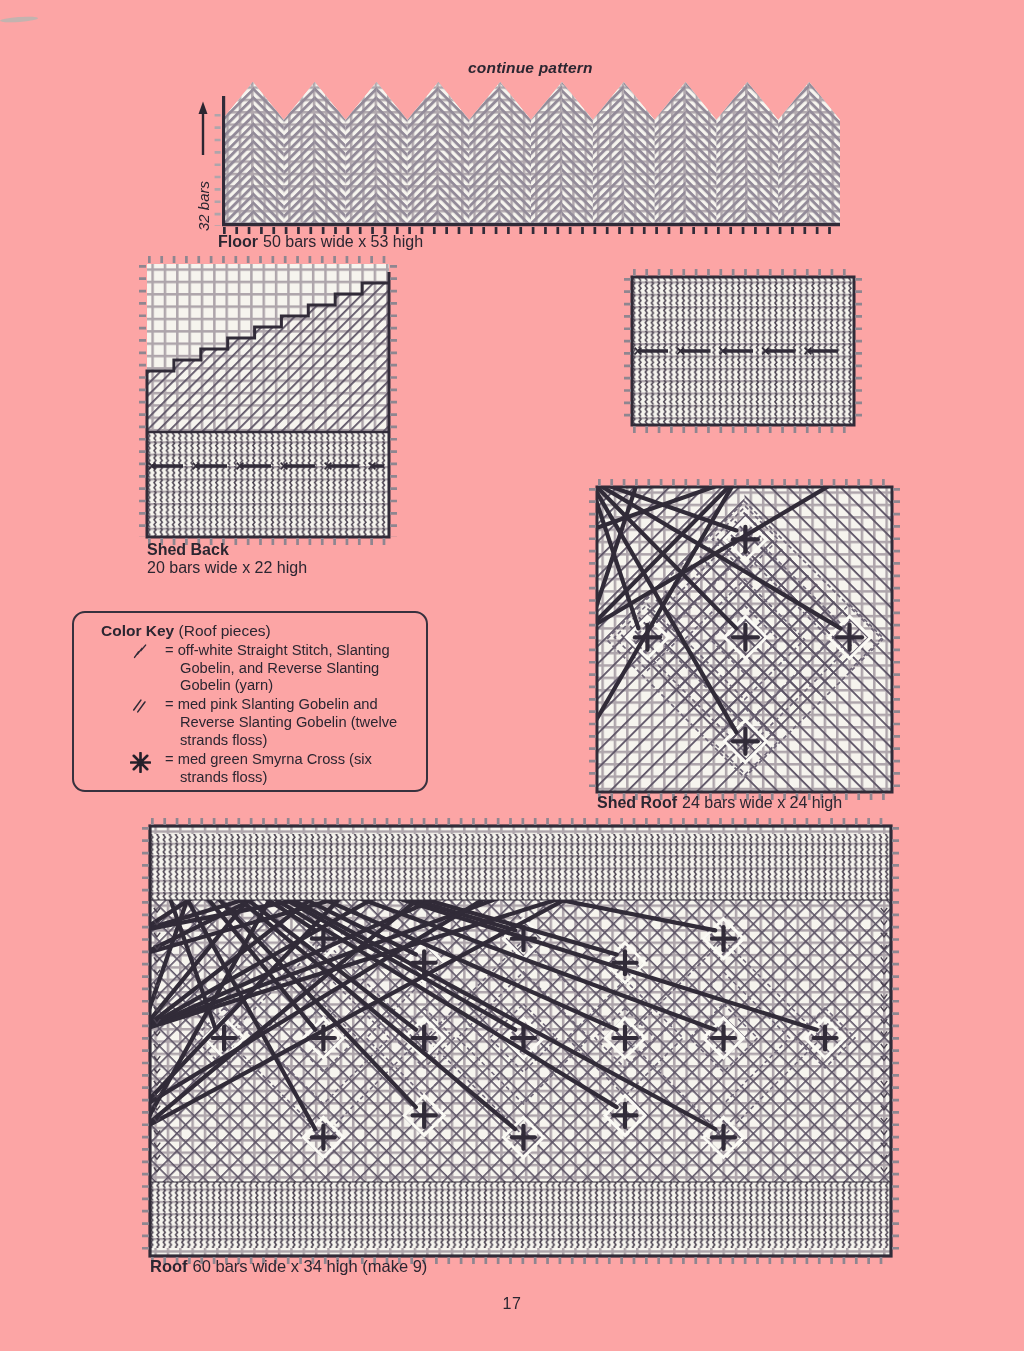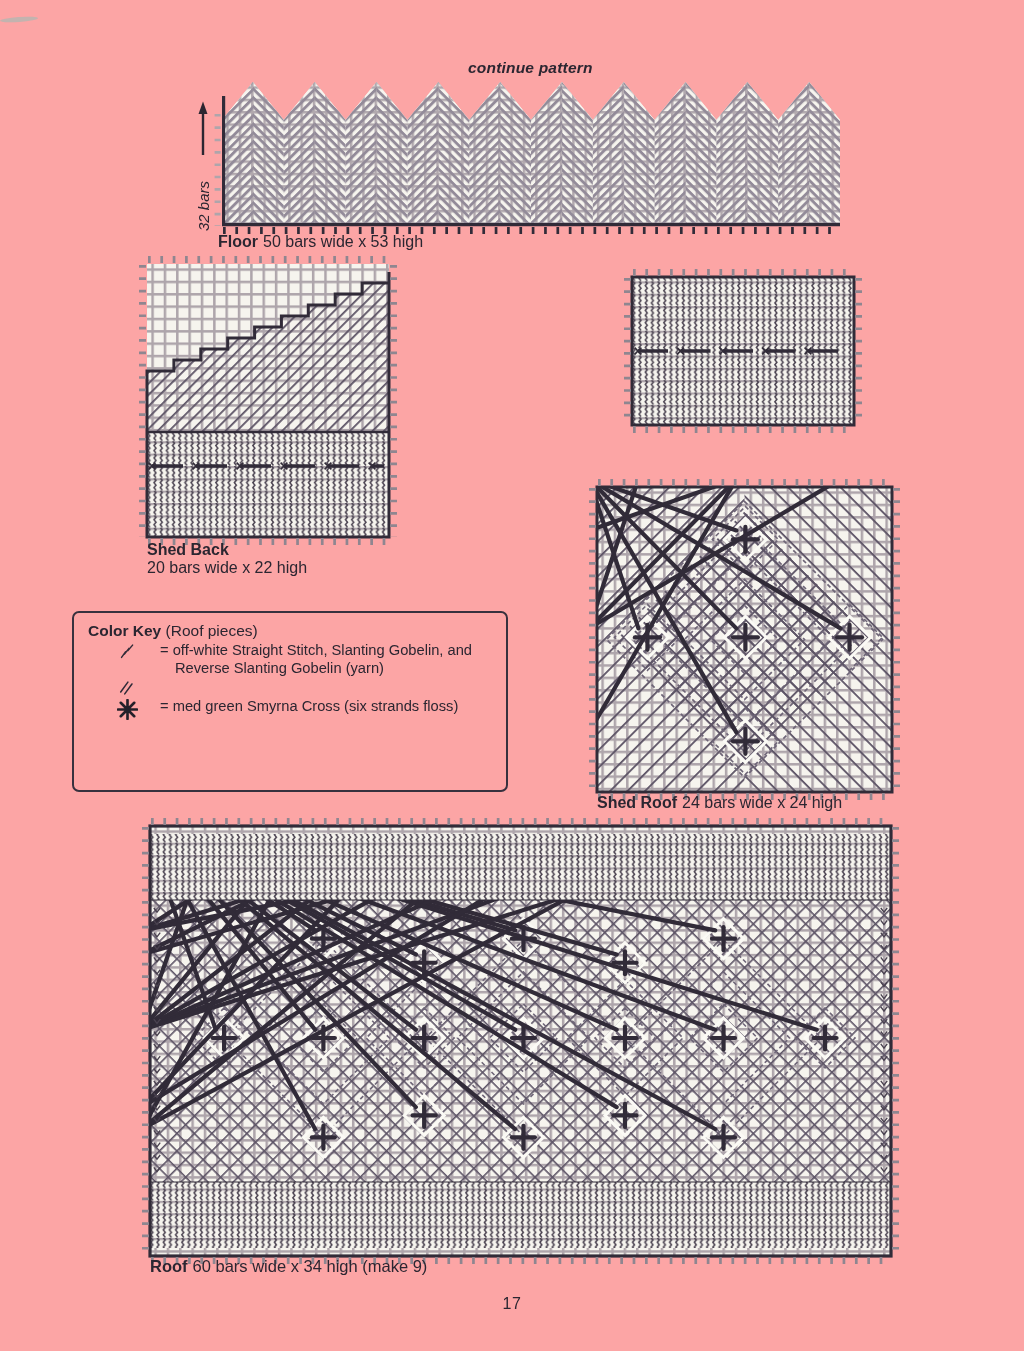--- a/index.html
+++ b/index.html
@@ -5,27 +5,27 @@
   html,body{margin:0;padding:0;background:#e8e6e2;}
   .page{position:relative;width:1024px;height:1351px;background:#fca5a5;
         font-family:Liberation Sans, sans-serif;color:#2b2631;overflow:hidden;}
   .abs{position:absolute;}
   .smudge{left:0;top:17px;width:38px;height:5px;background:#b9b5b0;border-radius:50%;
           transform:rotate(-4deg);opacity:.85;}
   .note{left:468px;top:59px;font-style:italic;font-weight:600;font-size:15.5px;letter-spacing:.2px;}
   .cap{font-size:16px;line-height:1.14;}
   .cap .b{font-weight:700;margin-right:5px;}
   .cap2 .b{font-weight:700;}
-  .keybox{left:72px;top:611px;width:436px;height:181px;border:2.5px solid #37313e;border-radius:7px;
-          box-sizing:border-box;padding:9px 12px 8px 14px;}
+  .keybox{left:72px;top:611px;width:356px;height:181px;border:2.5px solid #37313e;border-radius:13px;
+          box-sizing:border-box;padding:9px 12px 8px 27px;}
   .keytitle{font-size:15.5px;line-height:1.2;}
   .keytitle .b{font-weight:700;}
   .keyrow{display:flex;align-items:flex-start;margin-top:1px;}
   .keysym{flex:none;width:34px;margin-left:22px;display:flex;justify-content:center;padding-top:1px;}
-  .keytext{font-size:14.7px;line-height:1.22;width:322px;padding-left:15px;text-indent:-15px;margin-left:16px;}
+  .keytext{font-size:14.7px;line-height:1.22;width:322px;padding-left:15px;text-indent:-15px;margin-left:8px;}
   .pageno{left:0;right:0;top:1295px;text-align:center;font-size:16px;letter-spacing:.5px;}
   svg{display:block;}
 </style>
 </head>
 <body>
 
 <div class="page">
 
   <div class="abs smudge"></div>
 
@@ -275,20 +275,21 @@
           </svg>
       </span>
       <span class="keytext">= off-white Straight Stitch, Slanting Gobelin, and Reverse Slanting Gobelin (yarn)</span>
     </div>
     <div class="keyrow">
       <span class="keysym">
         <svg width="18" height="18" viewBox="0 0 20 20">
             <path d="M3,14.5 L11,3.5 M7.5,16.5 L15.5,5.5" stroke="#312b38" stroke-width="1.7" fill="none" stroke-linecap="round"></path>
           </svg>
       </span>
+      <span class="keytext">= med pink Slanting Gobelin and Reverse Slanting Gobelin (twelve strands floss)</span>
     </div>
     <div class="keyrow">
       <span class="keysym">
         <svg width="21" height="21" viewBox="0 0 20 20">
             <path d="M10,1 L10,19 M1,10 L19,10 M3.6,3.6 L16.4,16.4 M16.4,3.6 L3.6,16.4" stroke="#24202a" stroke-width="2.5" fill="none" stroke-linecap="round"></path>
           </svg>
       </span>
       <span class="keytext">= med green Smyrna Cross (six strands floss)</span>
     </div>
   </div>

